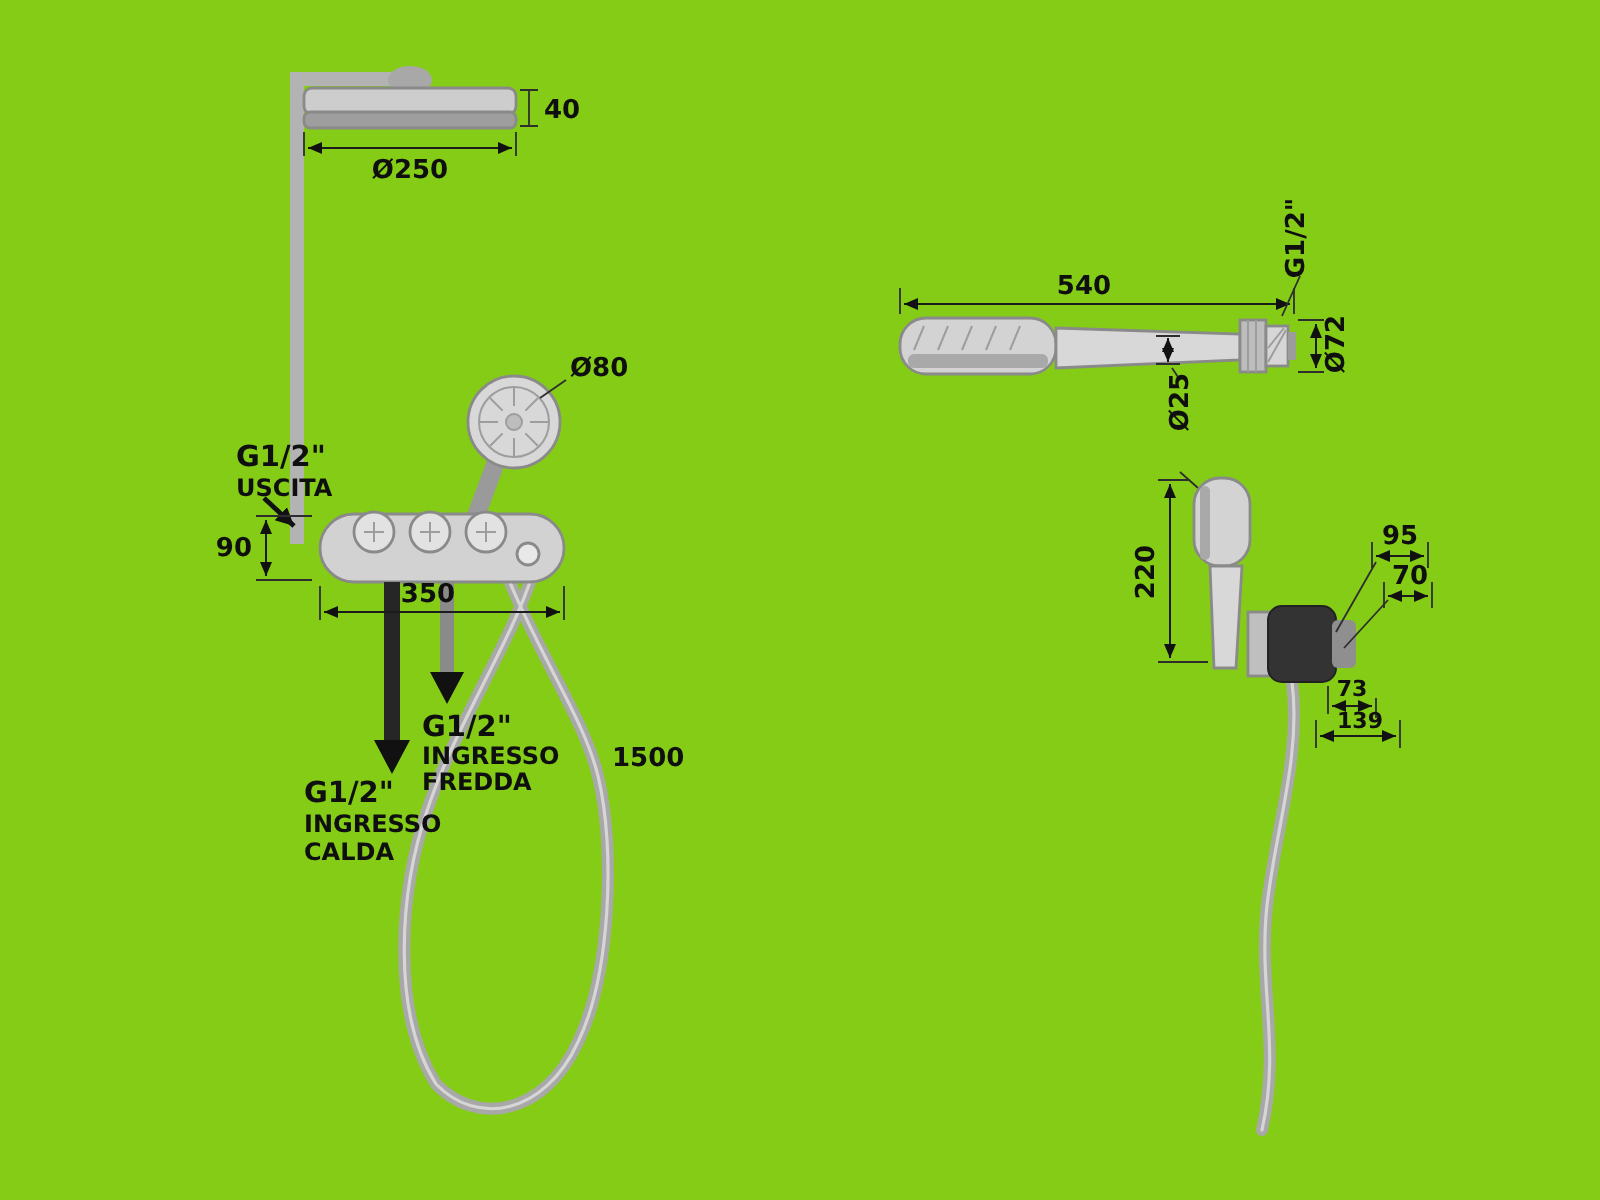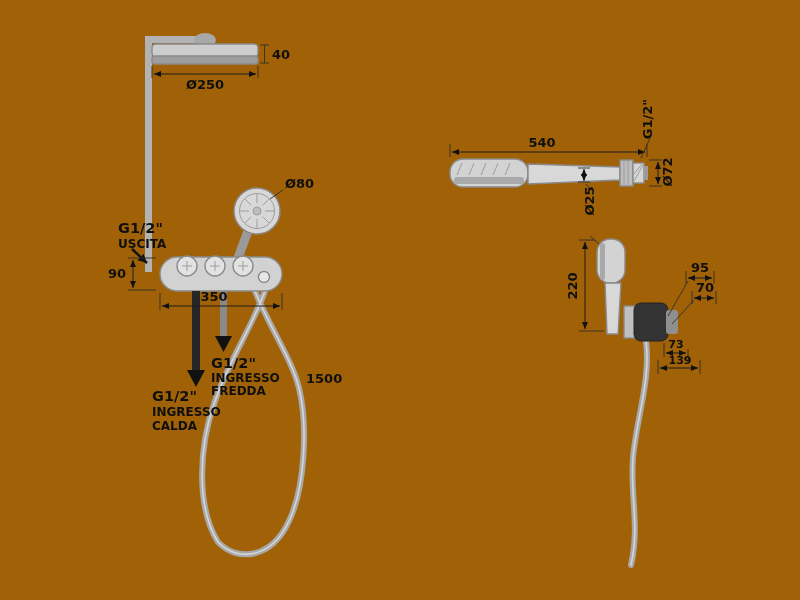--- a/index.html
+++ b/index.html
@@ -1,16 +1,16 @@
 <!DOCTYPE html>
 <html><head>
 <meta charset="utf-8">
 <style>
   html,body{margin:0;padding:0;background:#ffffff;}
-  .page{position:relative;width:800px;height:600px;background:#a16207;overflow:hidden;}
+  .page{position:relative;width:800px;height:600px;background:#84cc16;overflow:hidden;}
   svg{display:block;}
   text{font-family:"DejaVu Sans", sans-serif;fill:#0f0f0f;font-weight:600;}
   .t11{font-size:11px;}
   .t12{font-size:12px;}
   .t13{font-size:13px;}
   .t14{font-size:14.5px;}
   .dim{stroke:#1c1c1c;stroke-width:1;fill:none;}
   .thin{stroke:#2e2e2e;stroke-width:0.9;fill:none;}
   .fix{stroke:#8a8a8a;stroke-width:1.4;}
   .fixthin{stroke:#9d9d9d;stroke-width:1;}

